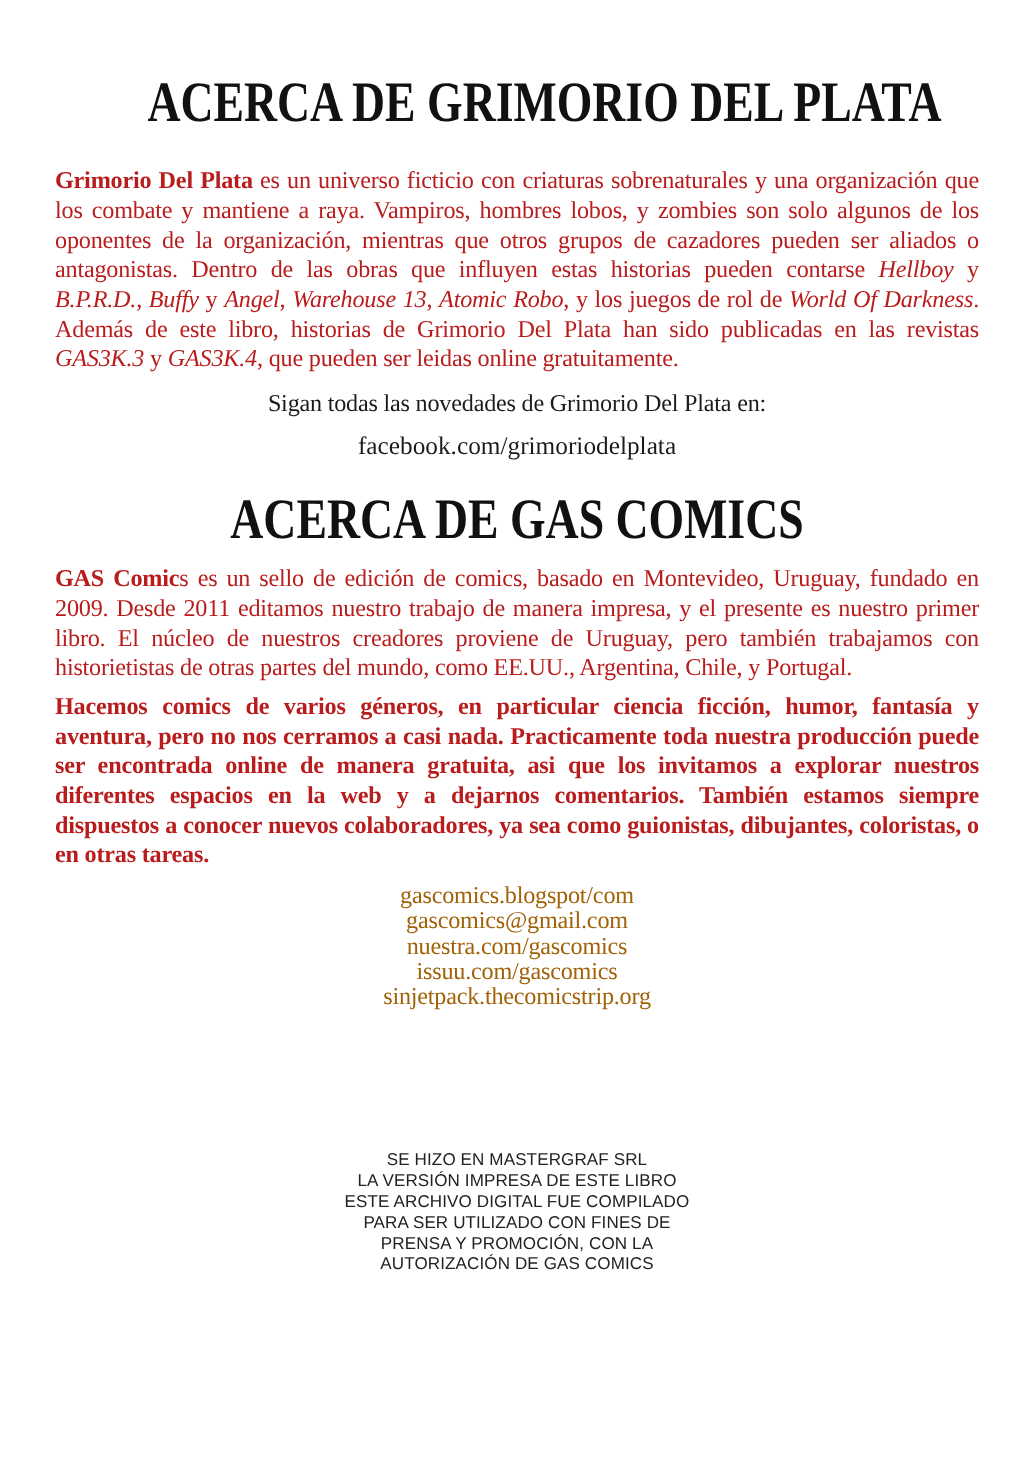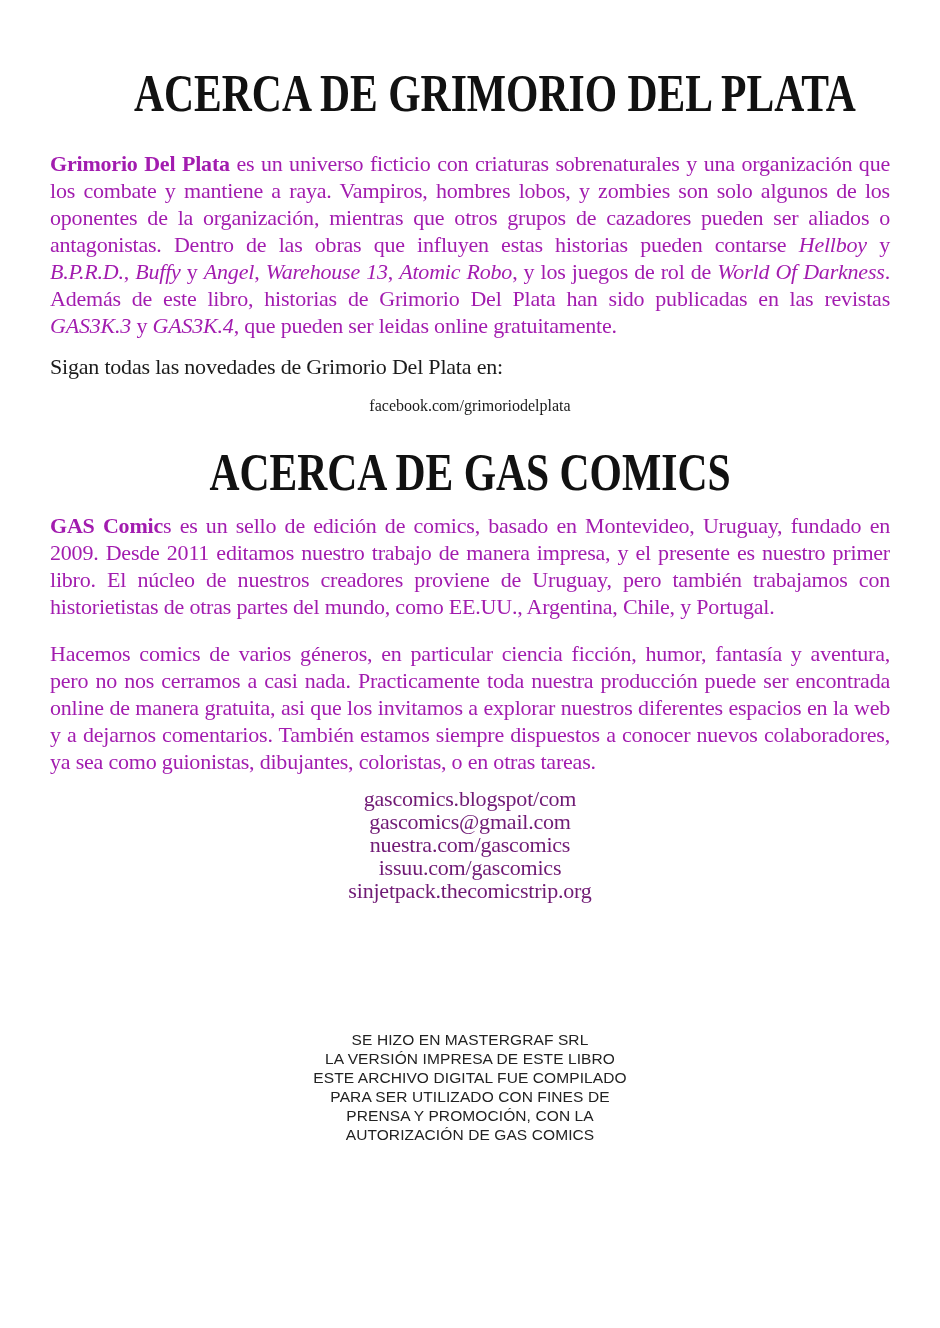--- a/index.html
+++ b/index.html
@@ -25,48 +25,48 @@
     letter-spacing: 0px;
     transform: scaleX(0.80);
     transform-origin: 50% 50%;
     color: #111111;
   }
   .body-par {
     font-size: 22px;
     line-height: 27px;
     letter-spacing: -0.2px;
     text-align: justify;
-    color: #a21caf;
+    color: #b91c1c;
   }
   .follow-line {
     margin-top: 14px;
     font-size: 22px;
     line-height: 27px;
     letter-spacing: -0.2px;
-    text-align: left;
+    text-align: center;
     color: #1b1b1b;
   }
   .center-line {
     margin-top: 12px;
-    font-size: 16px;
+    font-size: 23px;
     line-height: 27px;
     text-align: center;
     color: #1b1b1b;
   }
   .m-top-title { margin-top: 28px; }
   .p1 { margin-top: 30px; }
   .p2 { margin-top: 13px; font-family: Liberation Serif, serif; }
-  .p3 { margin-top: 20px; }
+  .p3 { margin-top: 8px; font-weight: bold; }
   .links-block {
     margin-top: 12px;
     text-align: center;
     font-size: 22px;
     line-height: 23px;
     letter-spacing: -0.2px;
-    color: #701a75;
+    color: #a16207;
   }
   .print-note {
     margin-top: 128px;
     text-align: center;
     font-family: "Liberation Sans", "DejaVu Sans", sans-serif;
     font-size: 15.5px;
     line-height: 19px;
     letter-spacing: 0.1px;
     color: #222222;
   }

